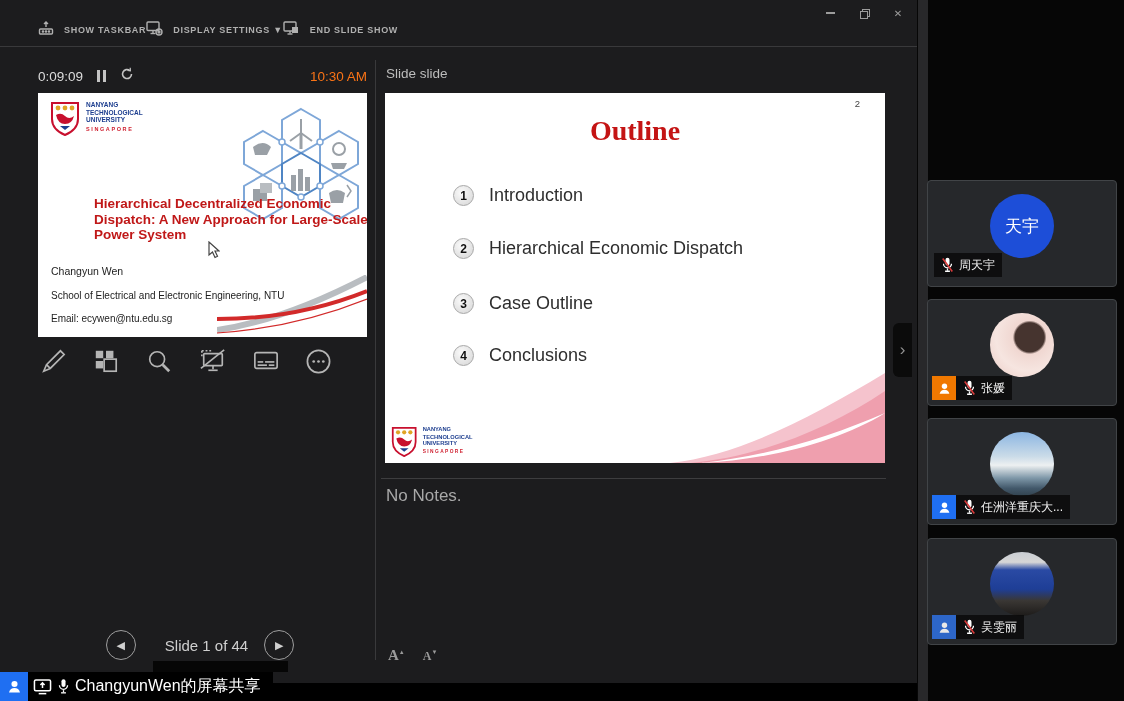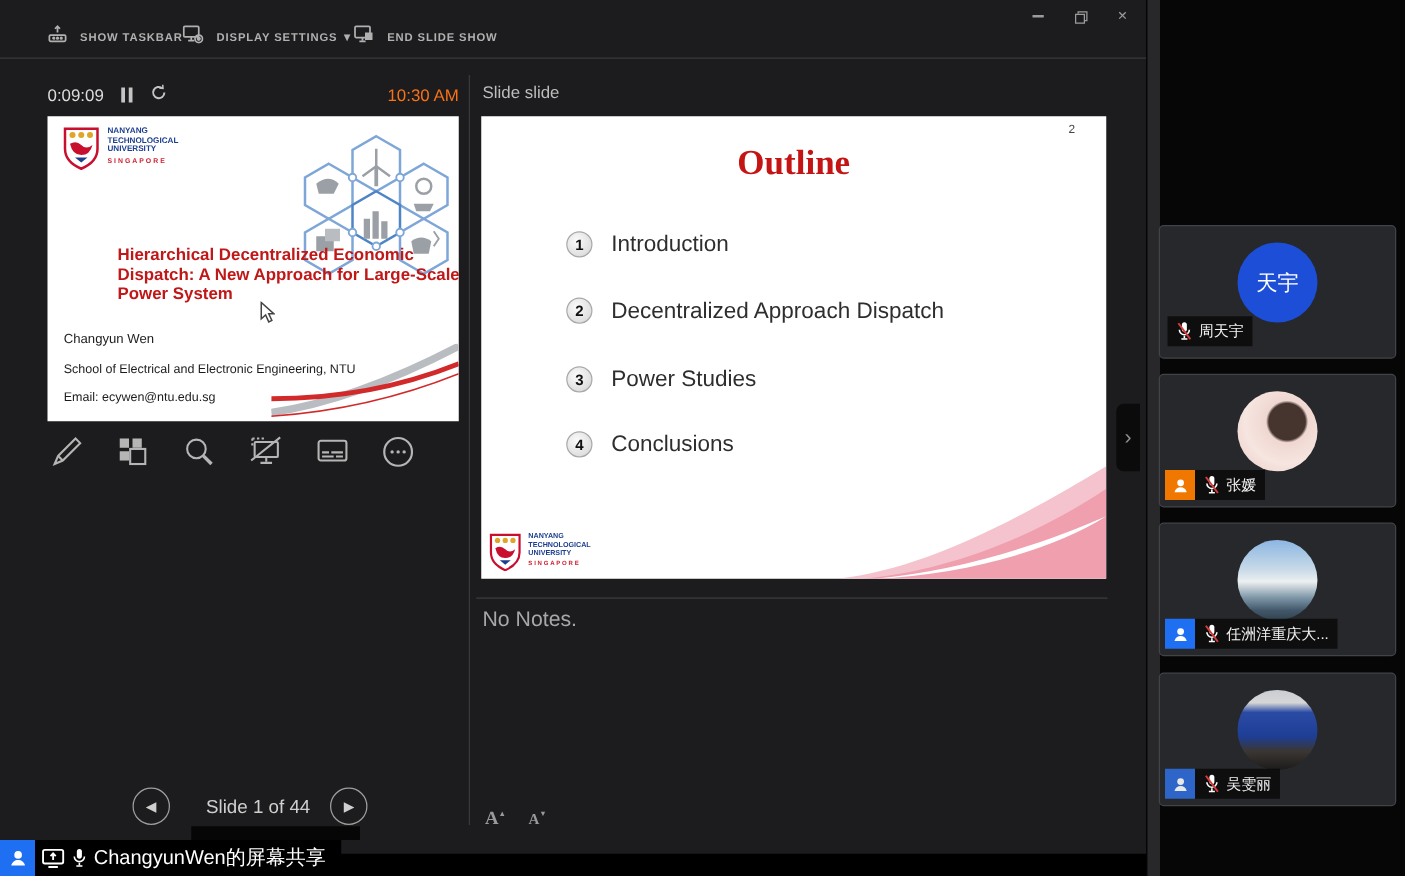--- a/index.html
+++ b/index.html
@@ -318,25 +318,25 @@
     <div class="slide2">
       <div class="s2-pagenum">2</div>
       <div class="s2-title">Outline</div>
 
       <div class="s2-item" style="top:92px">
         <div class="s2-num">1</div>
         <div class="s2-text">Introduction</div>
       </div>
       <div class="s2-item" style="top:145px">
         <div class="s2-num">2</div>
-        <div class="s2-text">Decentralized Approach Dispatch</div>
+        <div class="s2-text">Hierarchical Economic Dispatch</div>
       </div>
       <div class="s2-item" style="top:200px">
         <div class="s2-num">3</div>
-        <div class="s2-text">Power Studies</div>
+        <div class="s2-text">Case Outline</div>
       </div>
       <div class="s2-item" style="top:252px">
         <div class="s2-num">4</div>
         <div class="s2-text">Conclusions</div>
       </div>
 
       <div class="ntu s2-logo">
         <svg width="30" height="35" viewBox="0 0 30 35">
           <path d="M2 2 h26 v16 c0 8 -6 13 -13 16 c-7 -3 -13 -8 -13 -16 Z" fill="#fff" stroke="#c8102e" stroke-width="2"></path>
           <circle cx="8" cy="7" r="2.4" fill="#e0a526"></circle>

